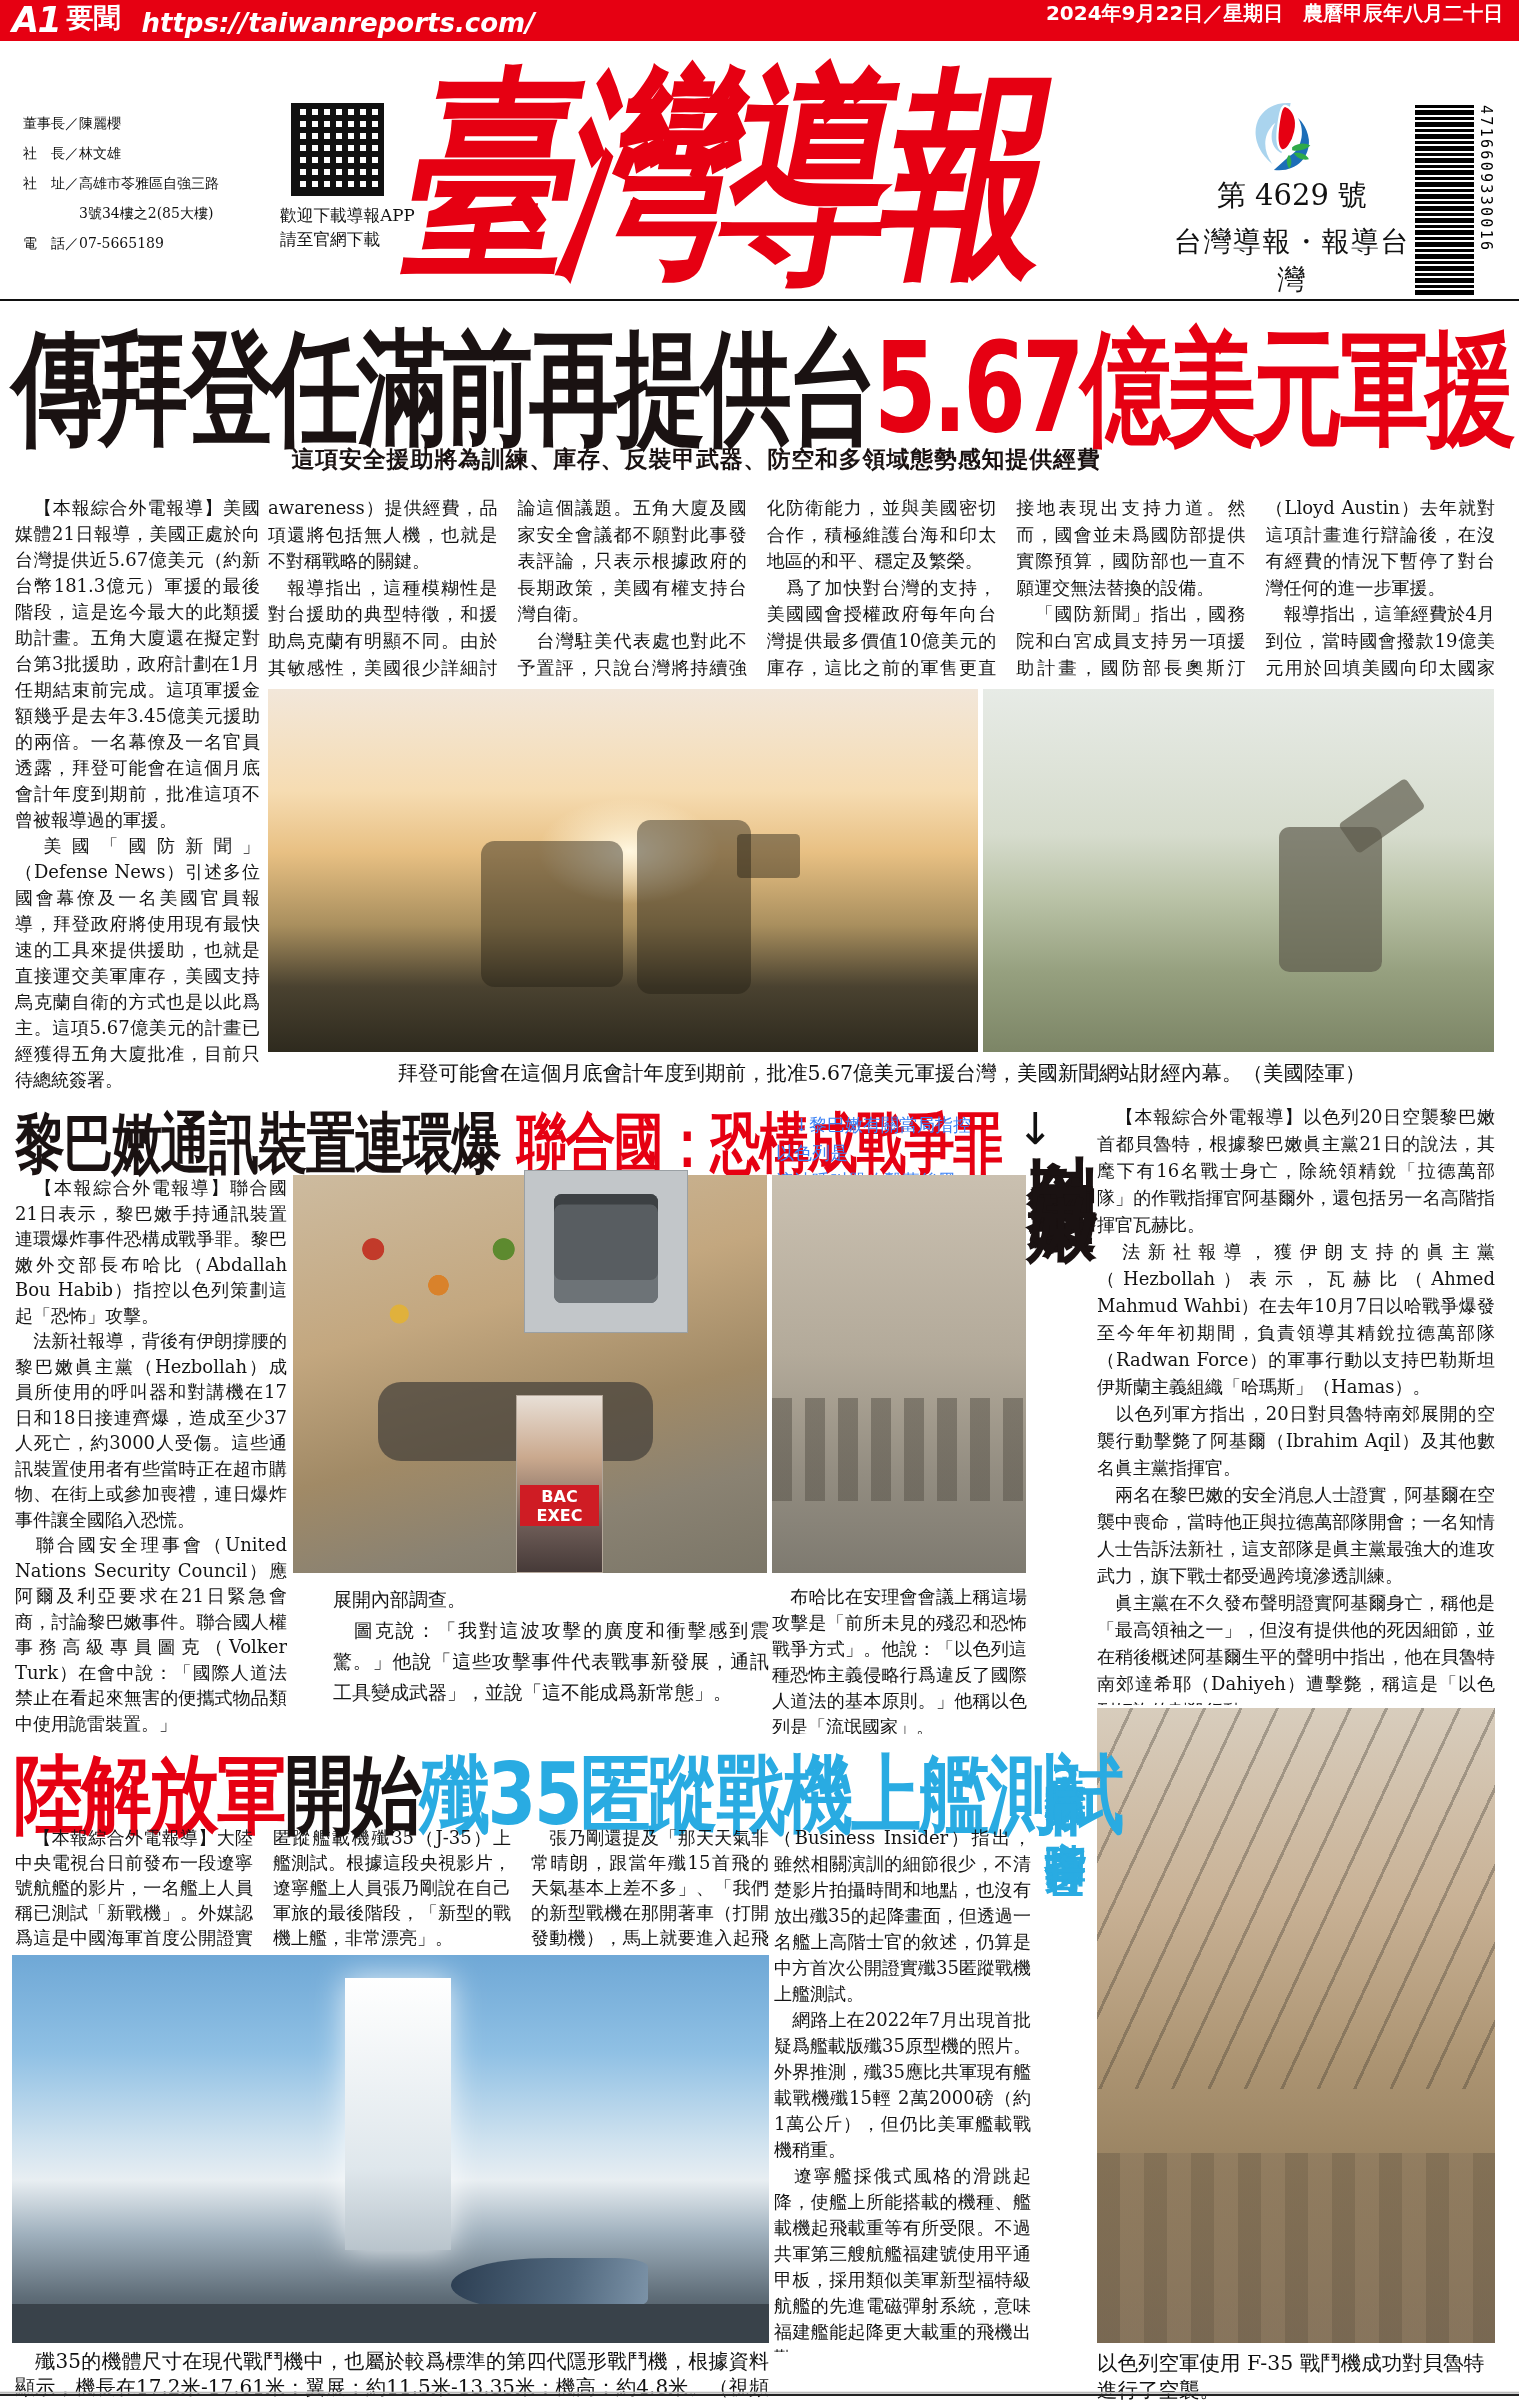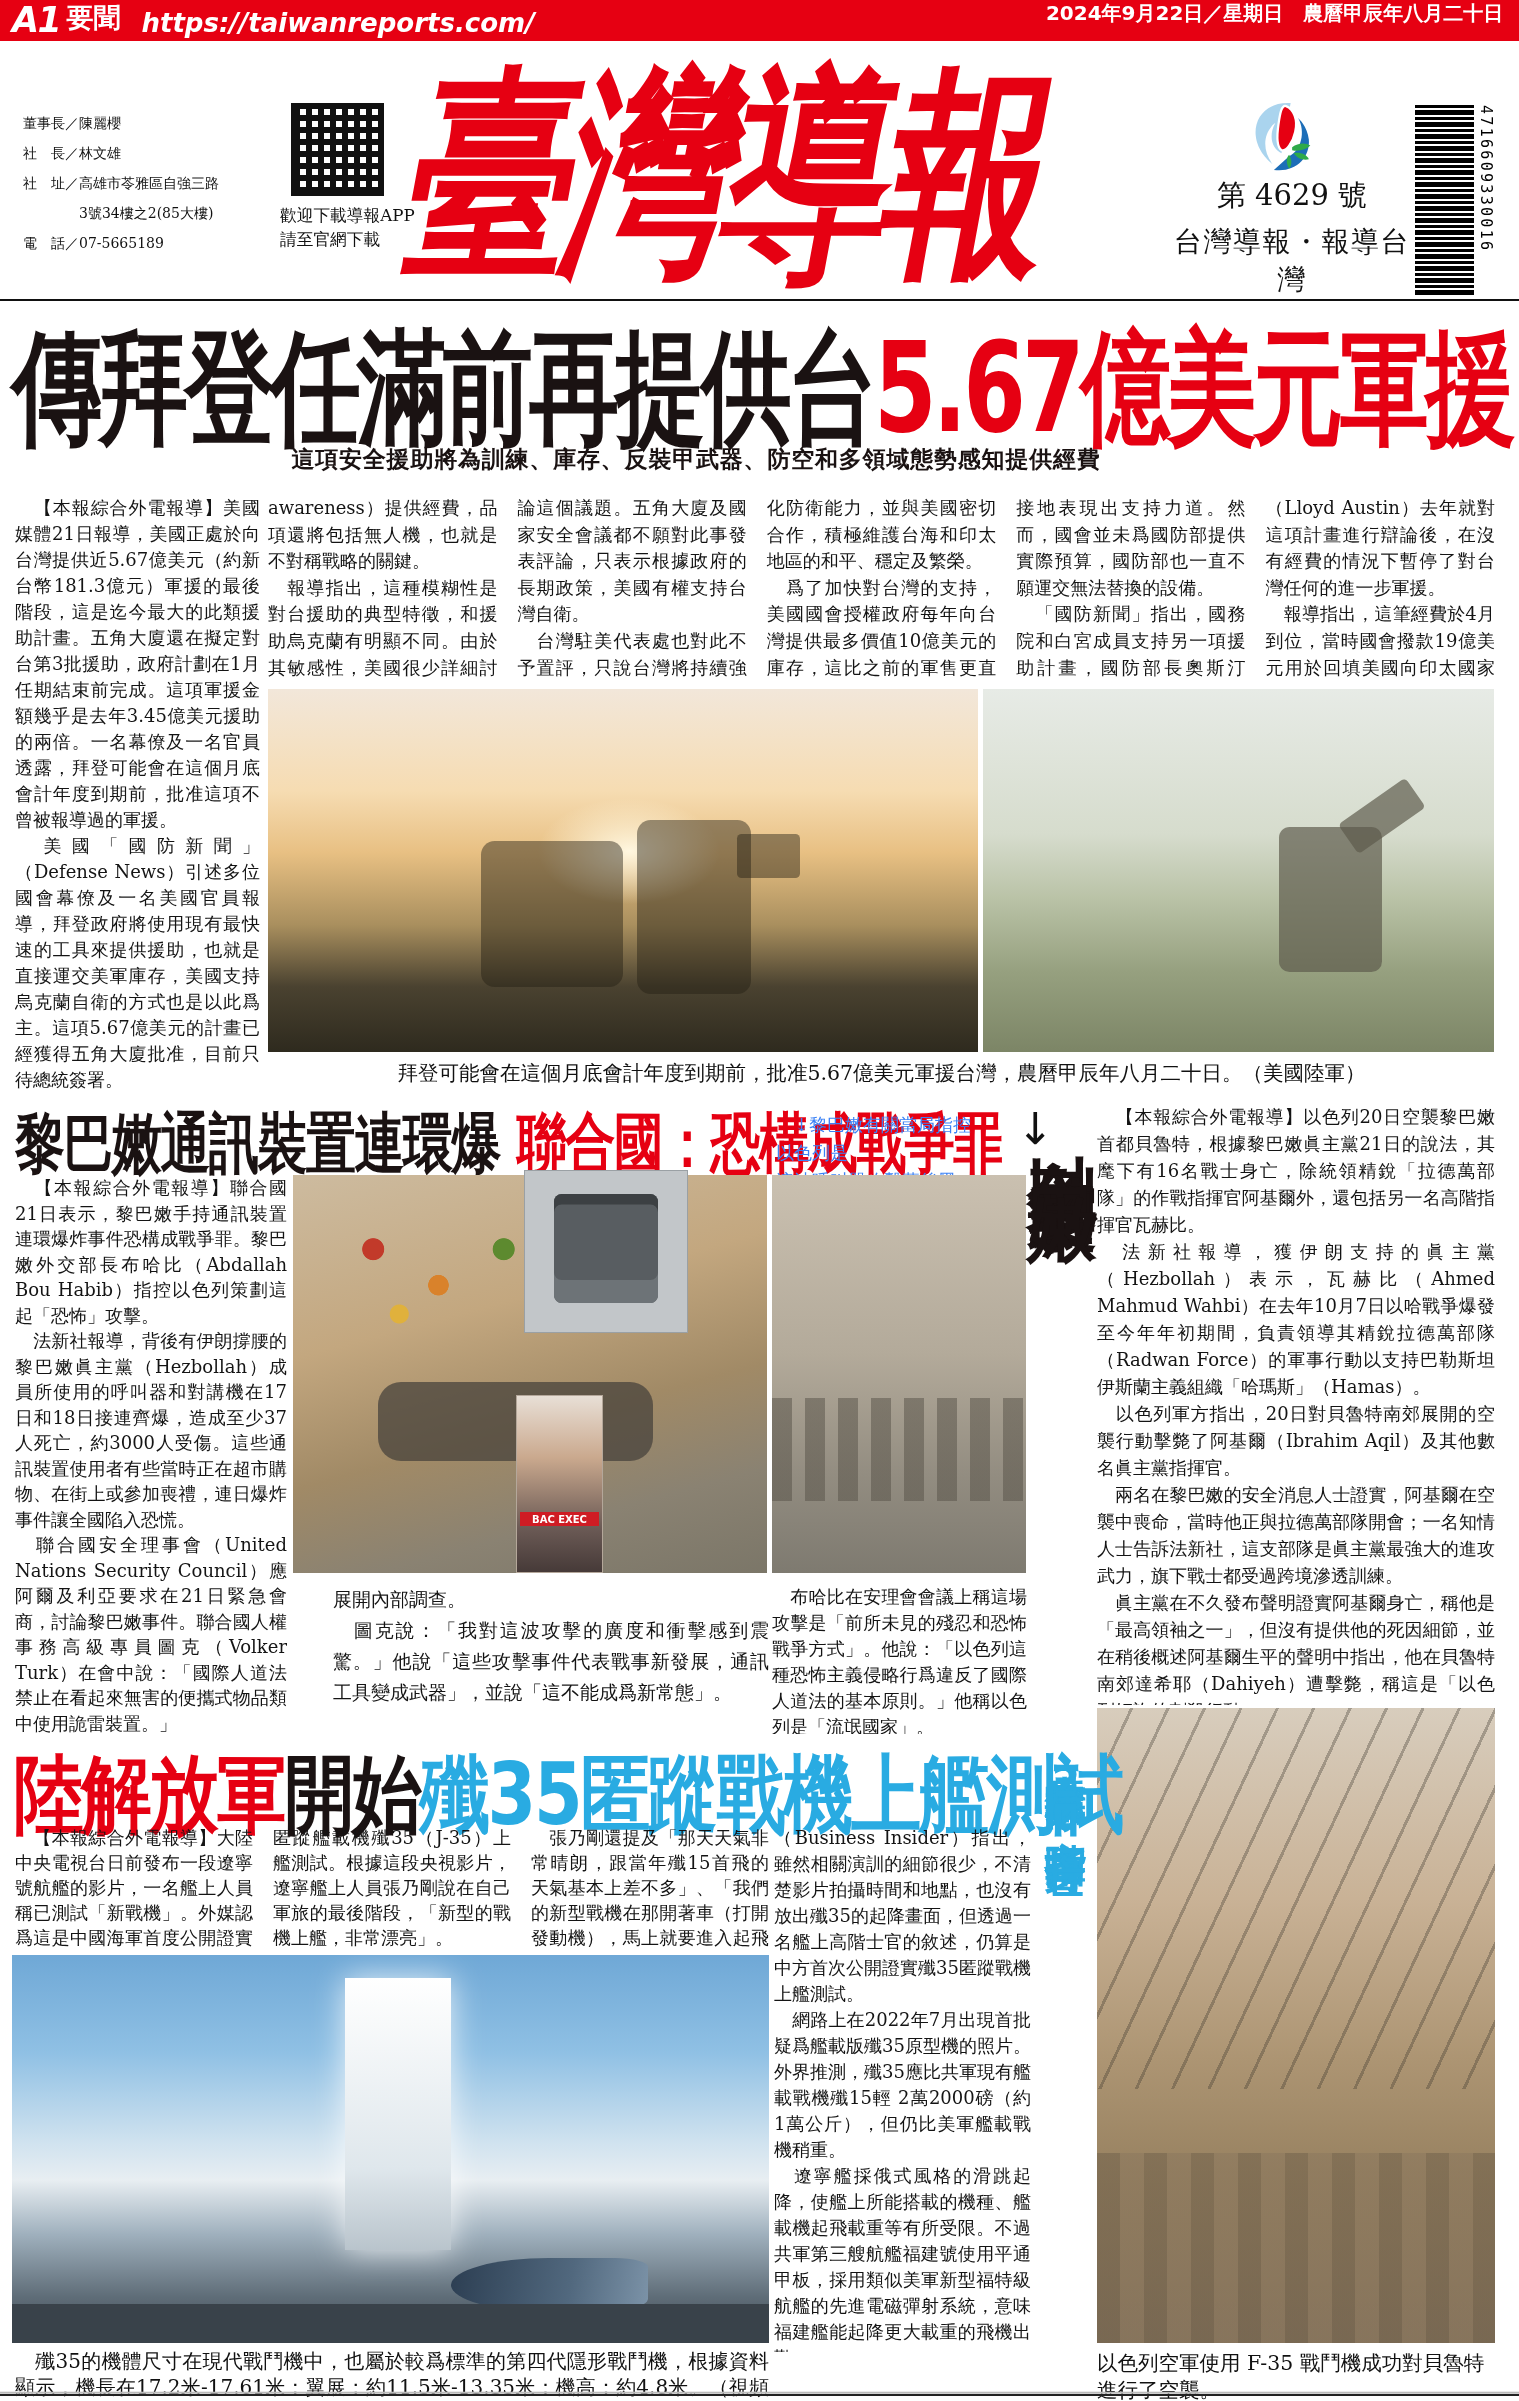--- a/index.html
+++ b/index.html
@@ -93,21 +93,21 @@
   .ph-crowd { position:absolute; left:479px; top:4.6px; width:254px; height:398px;
       background:linear-gradient(180deg,#cac0b0 0%,#b3aa9a 45%,#938d81 75%,#7e7a70 100%); }
   .ph-crowd .people { position:absolute; left:0; bottom:18%; width:100%; height:26%;
       background:repeating-linear-gradient(90deg,#55504680 0 20px,transparent 20px 33px); }
   .ph-pager { position:absolute; left:231px; top:0; width:164px; height:163px; background:#c2c6c9; border:0.8px solid #9aa0a4; }
   .ph-pager .device { position:absolute; left:18%; top:14%; width:64%; height:68%; background:#585d61; border-radius:7.6px;
       box-shadow:inset 0 10.6px 0 #3c4043, inset 0 -23px 0 #6d7377; }
   .ph-portrait { position:absolute; left:223px; top:225px; width:87px; height:178px;
       background:linear-gradient(180deg,#e8dfd6 0%,#caa98e 35%,#6b5a55 75%,#463a38 100%); border:0.8px solid #b4a79a; }
   .ph-portrait .label { position:absolute; left:4%; bottom:26%; width:92%; background:#cf1c24; color:#fff; text-align:center;
-      font-family:"DejaVu Sans","Liberation Sans",sans-serif; font-weight:900; font-size:10px; padding:1.5px 0; }
+      font-family:"DejaVu Sans","Liberation Sans",sans-serif; font-weight:900; font-size:16px; padding:1.5px 0; }
   .leb-below-left { position:absolute; left:333px; top:1584px; width:436px; height:150px; line-height:31px; font-size:19px; }
   .leb-below-right { position:absolute; left:772px; top:1584px; width:255px; height:150px; line-height:26px; font-size:18px; }
 
   
   .vert-head { position:absolute; left:1029px; top:1099px; height:631px; width:81px;
                writing-mode:vertical-rl; text-orientation:upright;
                font-family:"DejaVu Sans","Liberation Sans",sans-serif; font-weight:900;
                font-size:70px; color:#1a1212; letter-spacing:6px; }
   .israel-body { position:absolute; left:1097px; top:1103px; width:398px; height:602px; line-height:27px; }
   .ph-beirut { left:1097px; top:1708px; width:398px; height:635px;
@@ -195,21 +195,21 @@
   <div class="photo ph-soldiers">
     <div class="sun"></div>
     <div class="fig" style="left:30%;top:42%;width:20%;height:40%;"></div>
     <div class="fig" style="left:52%;top:36%;width:16%;height:48%;"></div>
     <div class="fig" style="left:66%;top:40%;width:9%;height:12%;border-radius:4.6px;"></div>
   </div>
   <div class="photo ph-kneel">
     <div class="fig" style="left:58%;top:38%;width:20%;height:40%;"></div>
     <div class="fig" style="left:70%;top:30%;width:16%;height:10%;border-radius:4.6px;transform:rotate(-35deg);"></div>
   </div>
-  <div class="lead-caption">拜登可能會在這個月底會計年度到期前，批准5.67億美元軍援台灣，農曆甲辰年八月二十日。（美國陸軍）</div>
+  <div class="lead-caption">拜登可能會在這個月底會計年度到期前，批准5.67億美元軍援台灣，美國新聞網站財經內幕。（美國陸軍）</div>
 
   <div class="headline2"><span class="black">黎巴嫩通訊裝置連環爆</span><span class="gap"></span><span class="red">聯合國：恐構成戰爭罪</span></div>
   <div class="annotation">　↓黎巴嫩有關當局指控以色列是
 這波呼叫器攻擊幕後黑手。</div>
   <div class="arrow-icon">↓</div>
 
   <div class="bodytext leb-col1">　【本報綜合外電報導】聯合國21日表示，黎巴嫩手持通訊裝置連環爆炸事件恐構成戰爭罪。黎巴嫩外交部長布哈比（Abdallah Bou Habib）指控以色列策劃這起「恐怖」攻擊。
 　法新社報導，背後有伊朗撐腰的黎巴嫩眞主黨（Hezbollah）成員所使用的呼叫器和對講機在17日和18日接連齊爆，造成至少37人死亡，約3000人受傷。這些通訊裝置使用者有些當時正在超市購物、在街上或參加喪禮，連日爆炸事件讓全國陷入恐慌。
 　聯合國安全理事會（United Nations Security Council）應阿爾及利亞要求在21日緊急會商，討論黎巴嫩事件。聯合國人權事務高級專員圖克（Volker Turk）在會中說：「國際人道法禁止在看起來無害的便攜式物品類中使用詭雷裝置。」
 　他還說：「在平民中散播恐怖的暴力行爲是戰爭罪。」他再次要求展開「獨立、嚴格和透明」的調查。

